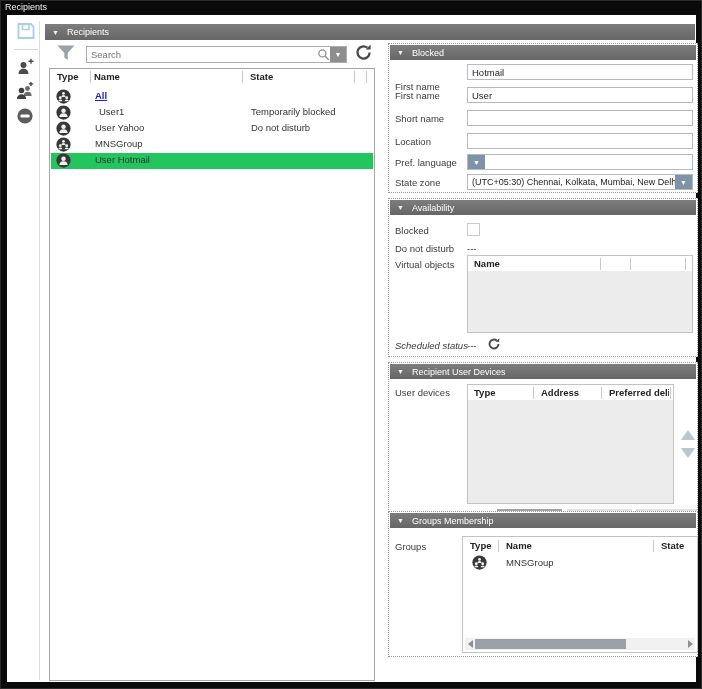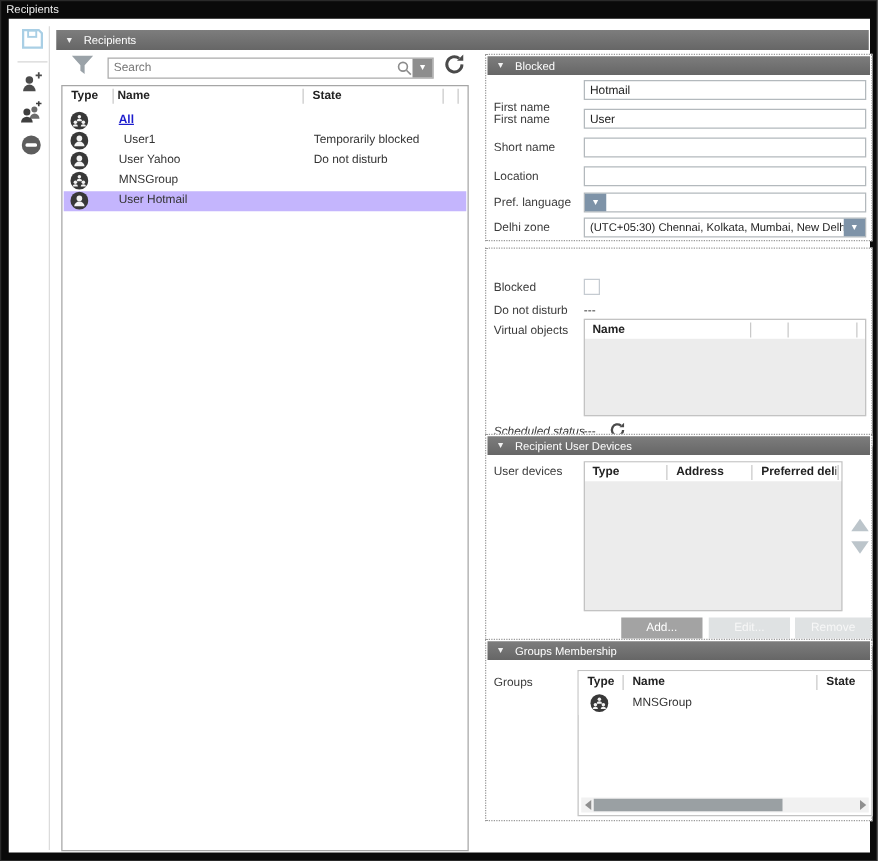--- a/index.html
+++ b/index.html
@@ -30,21 +30,21 @@
                display:flex; align-items:center; justify-content:center; cursor:pointer; }
   .refresh-btn { position:absolute; left:346px; top:29px; width:20px; height:20px; }
 
   
   .list { position:absolute; left:42px; top:53px; width:326px; bottom:1px; background:#fff;
           border:1px solid #a6a6a6; font-size:9.5px; color:#333; }
   .lheader { position:relative; height:17px; font-weight:bold; color:#222; }
   .lheader .hcell { position:absolute; top:2px; }
   .vdiv { position:absolute; top:2px; width:1px; height:12px; background:#c9c9c9; }
   .lrow { position:absolute; left:1px; right:1px; height:16px; cursor:pointer; }
-  .lrow.selected { background:#c4b5fd; }
+  .lrow.selected { background:#22c55e; }
   .lrow .ic { position:absolute; left:5px; top:0px; }
   .lrow .nm { position:absolute; left:44px; top:1px; }
   .lrow .st { position:absolute; left:200px; top:1px; }
   .lrow.link .nm { color:#1c1ccd; font-weight:bold;text-decoration:underline; }
 
   
   .section { position:absolute; left:381px; width:310px; border:1px dotted #9a9a9a; background:#fff; }
   .sec-header { position:absolute; left:1px; right:1px; top:1px; height:15px; }
   .flabel { position:absolute; left:6px; font-size:9.5px; color:#3b3b3b; }
   .fvalue { position:absolute; font-size:9.5px; color:#333; }
@@ -253,28 +253,32 @@
       <span class="flabel" style="top:46px;">First name</span>
       <input class="tinput" style="top: 43px;" value="User">
       <span class="flabel" style="top:69px;">Short name</span>
       <input class="tinput" style="top: 66px;" value="">
       <span class="flabel" style="top:92px;">Location</span>
       <input class="tinput" style="top: 89px;" value="">
       <span class="flabel" style="top:113px;">Pref. language</span>
       <div class="dropdown" style="top:110px;">
         <span class="dbtn">▼</span>
       </div>
-      <span class="flabel" style="top:133px;">Delhi zone</span>
+      <span class="flabel" style="top:133px;">State zone</span>
       <div class="dropdown" style="top:130px;">
         <span class="dval">(UTC+05:30) Chennai, Kolkata, Mumbai, New Delhi</span>
         <span class="dbtn">▼</span>
       </div>
     </div>
 
     <div class="section" style="top:183px; height:159px;">
+      <div class="gray-header sec-header">
+        <span class="tri">▼</span>
+        <span>Availability</span>
+      </div>
       <span class="flabel" style="top:26px;">Blocked</span>
       <span class="checkbox" style="left:78px; top:24px;"></span>
       <span class="flabel" style="top:44px;">Do not disturb</span>
       <span class="fvalue" style="left:78px; top:44px;">---</span>
       <span class="flabel" style="top:60px;">Virtual objects</span>
       <div class="subtable" style="left:78px; right:4px; top:56px; height:78px;">
         <div class="sthead">
           <span style="left:6px;">Name</span>
           <span class="vdiv" style="left:132px;"></span>
           <span class="vdiv" style="left:162px;"></span>
@@ -286,21 +290,21 @@
       <span style="position:absolute; left:98px; top:138px; cursor:pointer;">
         <span>
           <svg width="14" height="14" viewBox="0 0 19 19">
             <path d="M15.6 9.5 a6.1 6.1 0 1 1 -2.3 -4.8" fill="none" stroke="#4a4a4a" stroke-width="2.5"></path>
             <path d="M16.6 1.6 v5 h-5 Z" fill="#4a4a4a"></path>
           </svg>
         </span>
       </span>
     </div>
 
-    <div class="section" style="top:332px; height:170px;">
+    <div class="section" style="top:347px; height:170px;">
       <div class="gray-header sec-header">
         <span class="tri">▼</span>
         <span>Recipient User Devices</span>
       </div>
       <span class="flabel" style="top:24px;">User devices</span>
       <div class="subtable" style="left:78px; top:21px; width:207px; height:120px;">
         <div class="sthead">
           <span style="left:6px;">Type</span>
           <span class="vdiv" style="left:65px;"></span>
           <span style="left:73px;text-align:center;">Address</span>

